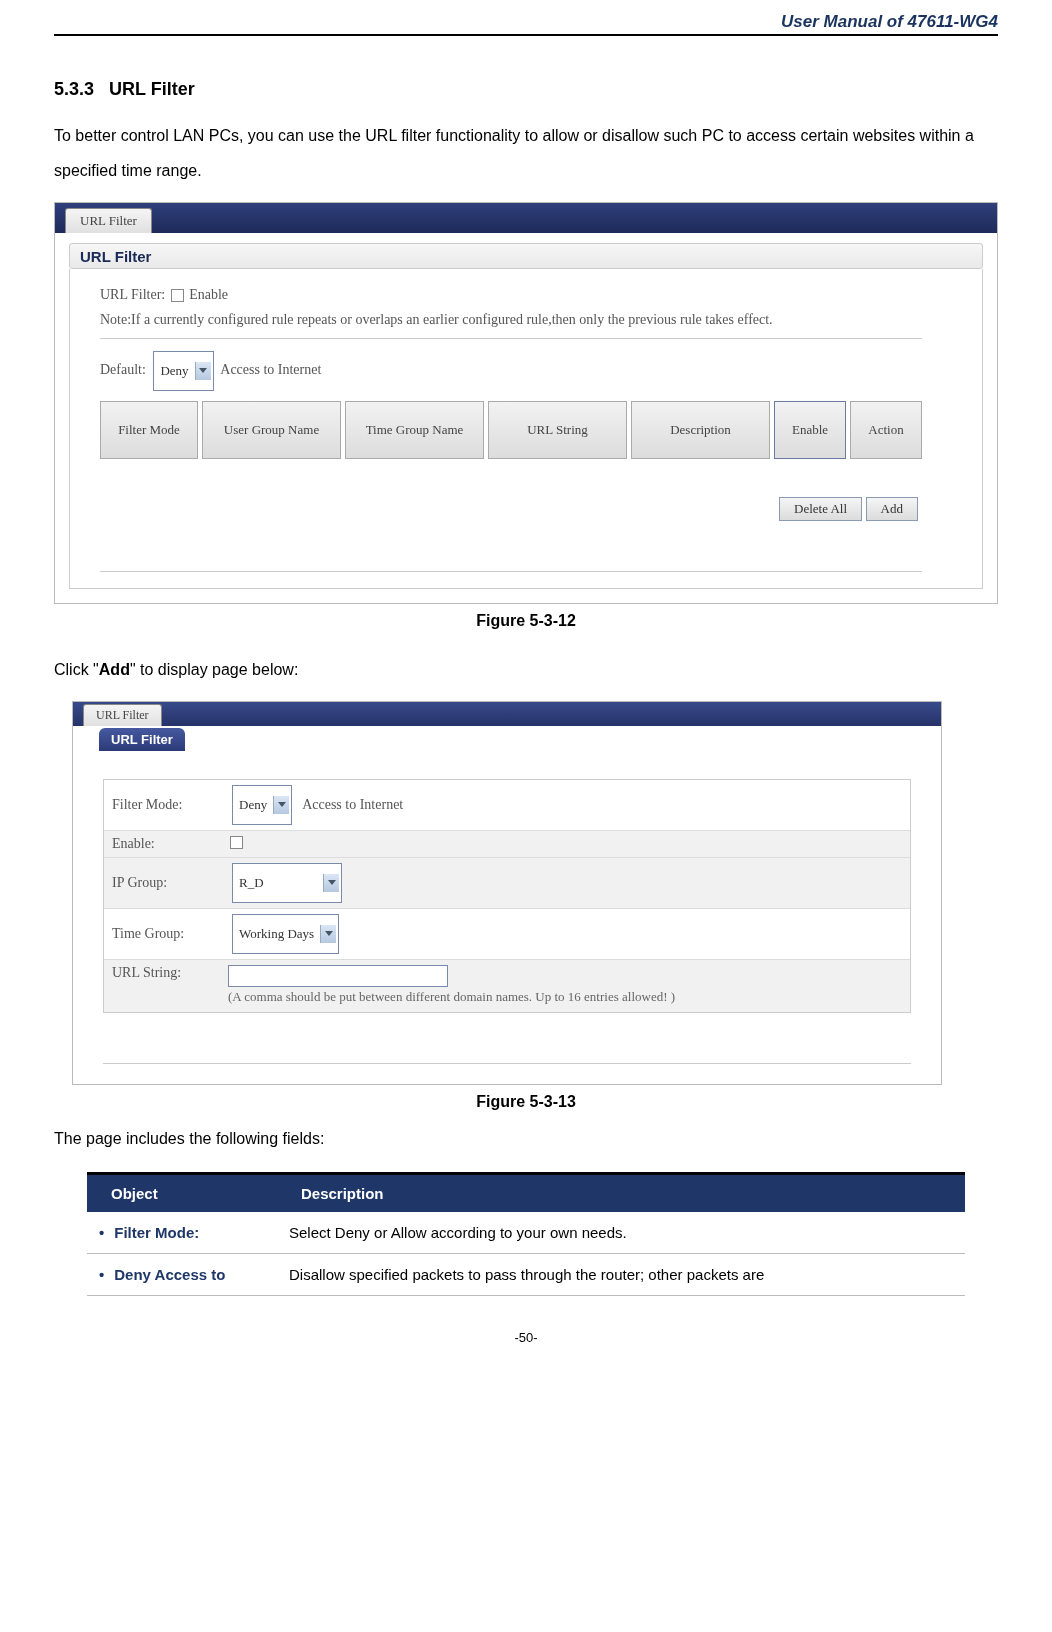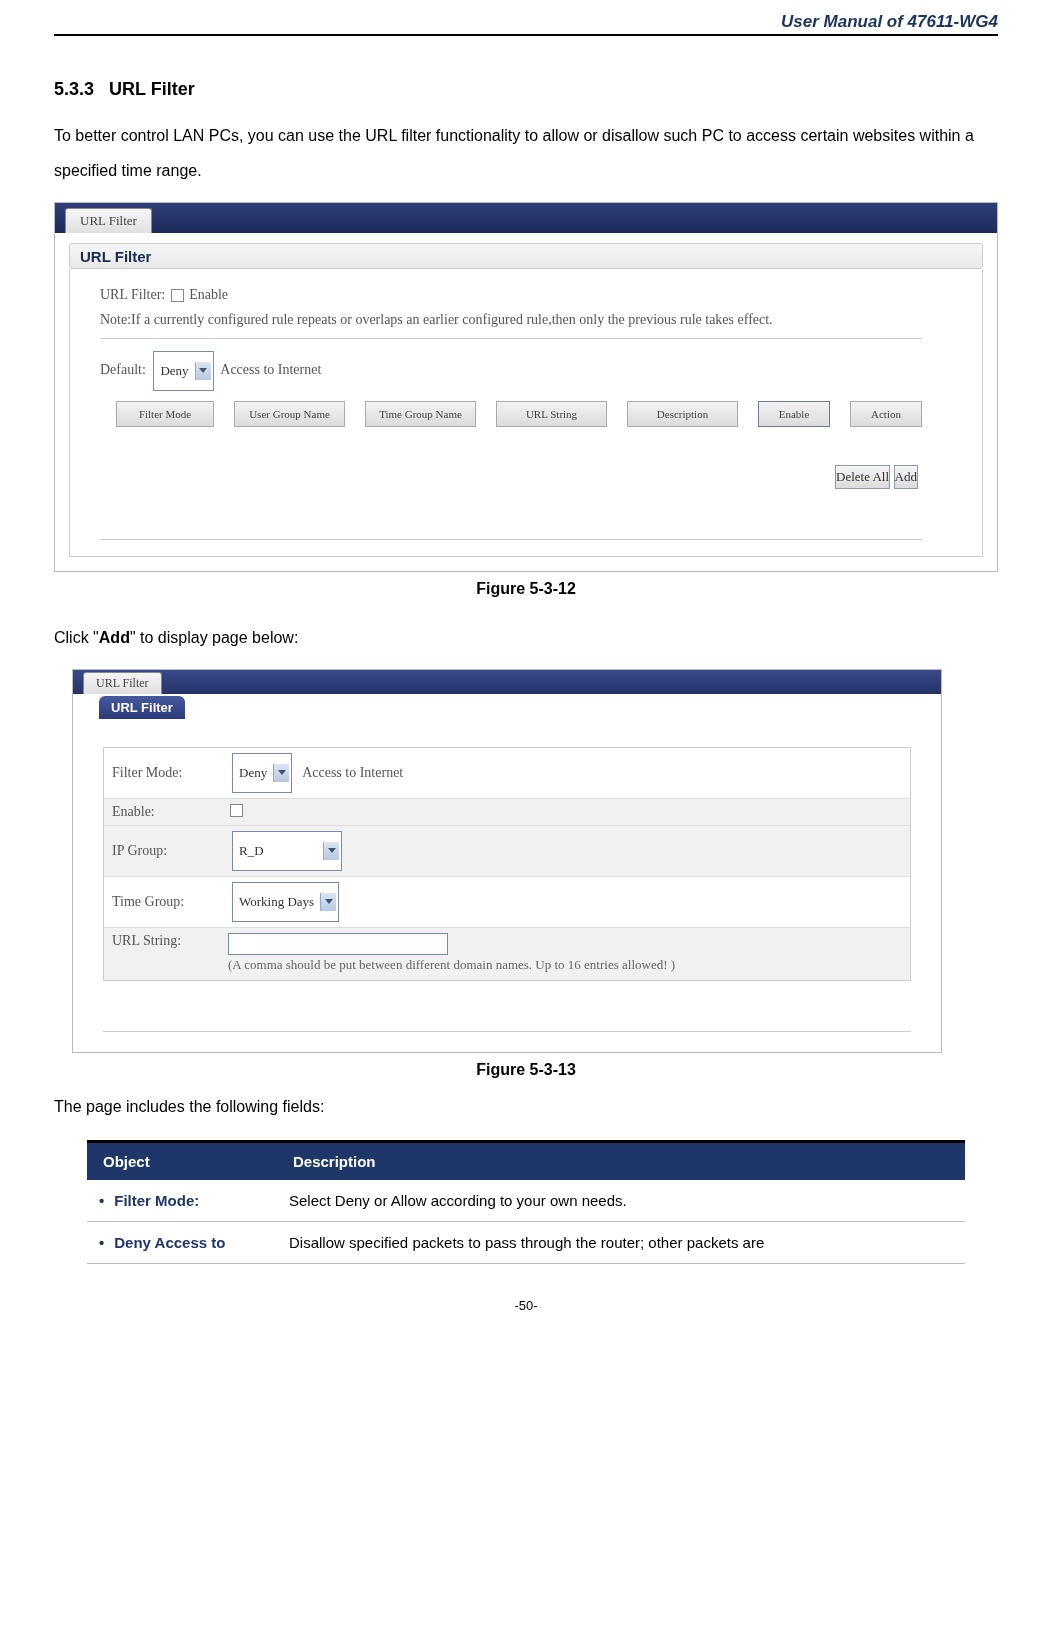--- a/index.html
+++ b/index.html
@@ -130,34 +130,33 @@
     margin: 10px 0 12px;
   }
   .col-header-row {
     display: flex;
     gap: 4px;
     margin-top: 10px;
   }
   .col-btn {
     background: linear-gradient(#f2f2f2, #dcdcdc);
     border: 1px solid #aaa;
-    padding: 6px 0;
+    padding: 20px 0;
     text-align: center;
-    font-size: 11px;
+    font-size: 13px;
     color: #444;
     flex: 1;
-    margin-left: 16px;
   }
   .col-btn.sm { flex: 0 0 72px; }
   .col-btn.md { flex: 0 0 98px; }
   .btn {
     display: inline-block;
     background: linear-gradient(#f5f5f5, #dcdcdc);
     border: 1px solid #8a9ab5;
-    padding: 3px 0;
+    padding: 3px 14px;
     font-size: 13px;
     color: #333;
   }
   .right-btns {
     text-align: right;
     margin-top: 38px;
     padding-right: 4px;
   }
   .hr2 {
     border: none;
@@ -211,21 +210,21 @@
   .desc-table {
     width: 878px;
     margin: 0 auto;
     border-collapse: collapse;
     font-size: 15px;
   }
   .desc-table th {
     background: #1f3768;
     color: #fff;
     text-align: left;
-    padding: 10px 16px;
+    padding: 10px 24px;
     font-weight: bold;
   }
   .desc-table td {
     border-bottom: 1px solid #bbb;
     padding: 12px 12px;
     vertical-align: top;
   }
   .desc-table td.obj {
     width: 190px;
     color: #1f3768;

